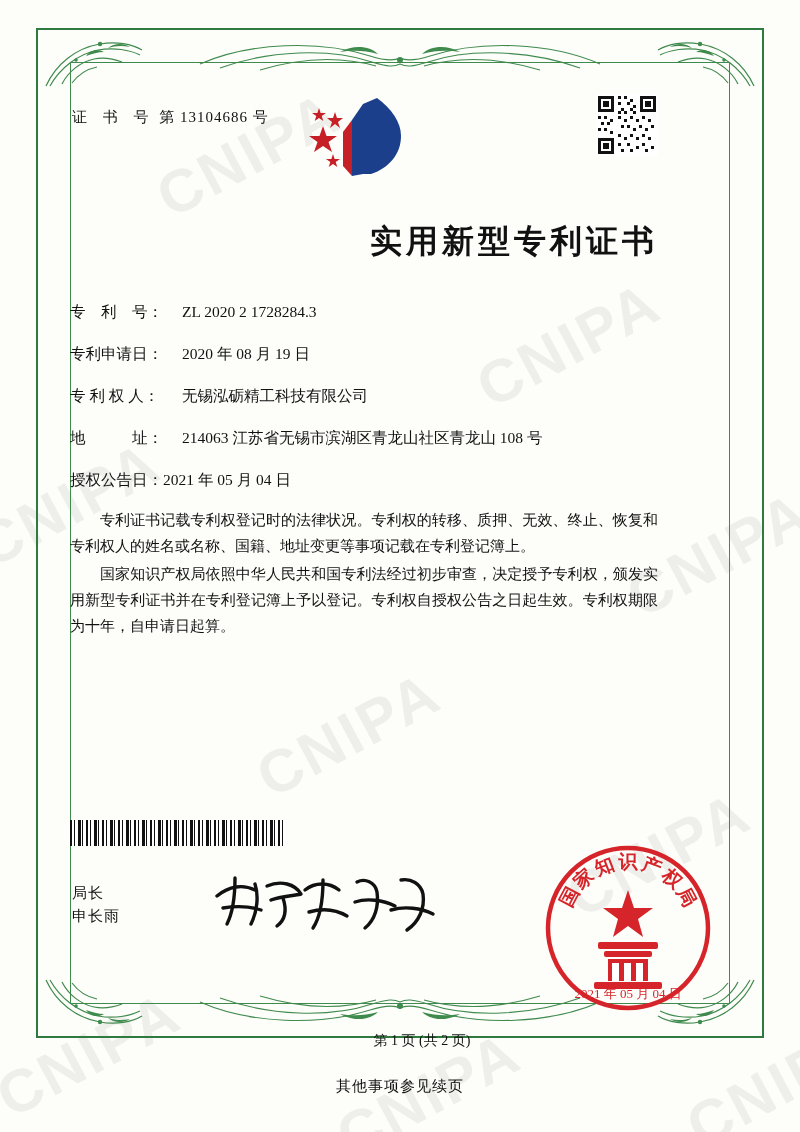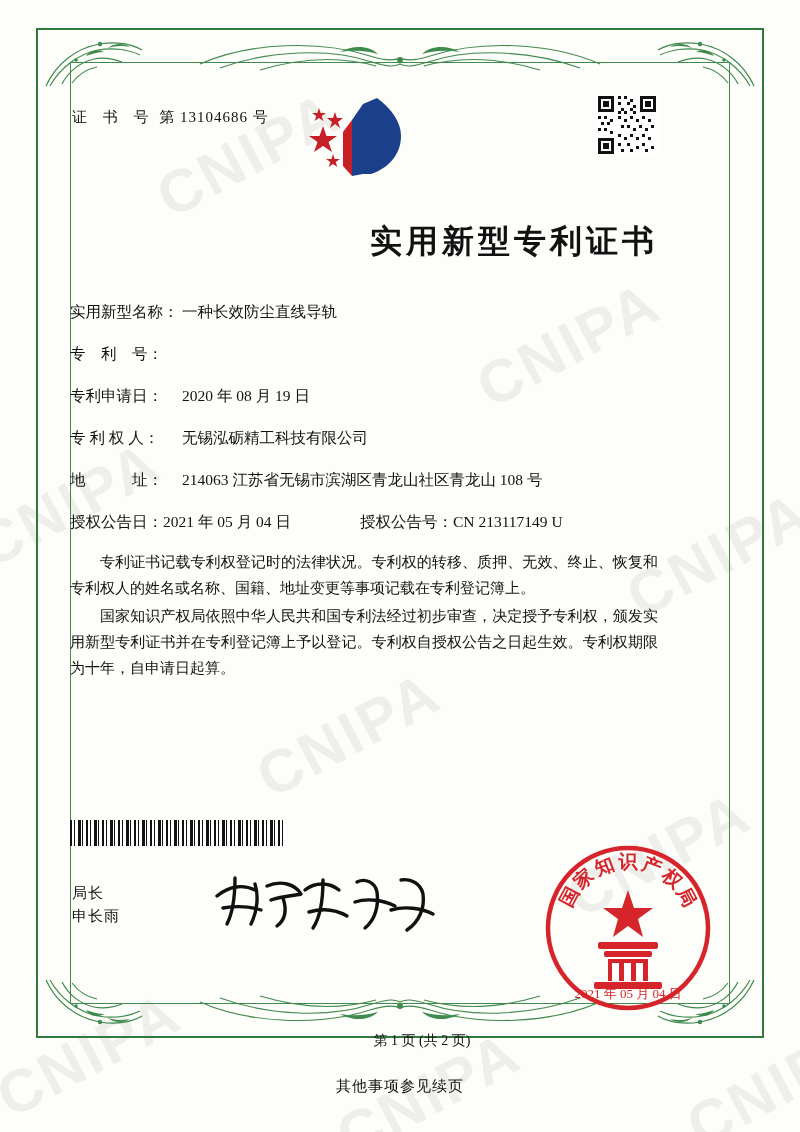--- a/index.html
+++ b/index.html
@@ -412,45 +412,39 @@
             <rect x="49" y="55" width="3" height="3"></rect>
         </g>
       </svg>
     </div>
   </div>
 
   <div class="title">实用新型专利证书</div>
 
   <div class="fields">
     <div class="field">
-      <div class="f-label">实用新型名称：</div>
-      <div class="f-value">一种长效防尘直线导轨</div>
-    </div>
-    <div class="field">
       <div class="f-label">专　利　号：</div>
+      <div class="f-value">ZL 2020 2 1728284.3</div>
     </div>
     <div class="field">
       <div class="f-label">专利申请日：</div>
       <div class="f-value">2020 年 08 月 19 日</div>
     </div>
     <div class="field">
       <div class="f-label">专 利 权 人：</div>
       <div class="f-value">无锡泓砺精工科技有限公司</div>
     </div>
     <div class="field">
       <div class="f-label">地　　　址：</div>
       <div class="f-value">214063 江苏省无锡市滨湖区青龙山社区青龙山 108 号</div>
     </div>
 
     <div class="field-inline">
       <div class="fi-a">
         <span>授权公告日：</span><span>2021 年 05 月 04 日</span>
-      </div>
-      <div class="fi-b">
-        <span>授权公告号：</span><span>CN 213117149 U</span>
       </div>
     </div>
   </div>
 
   <div class="para-block">
     <p class="para">专利证书记载专利权登记时的法律状况。专利权的转移、质押、无效、终止、恢复和专利权人的姓名或名称、国籍、地址变更等事项记载在专利登记簿上。</p>
     <p class="para">国家知识产权局依照中华人民共和国专利法经过初步审查，决定授予专利权，颁发实用新型专利证书并在专利登记簿上予以登记。专利权自授权公告之日起生效。专利权期限为十年，自申请日起算。</p>
   </div>
 </div>
 

